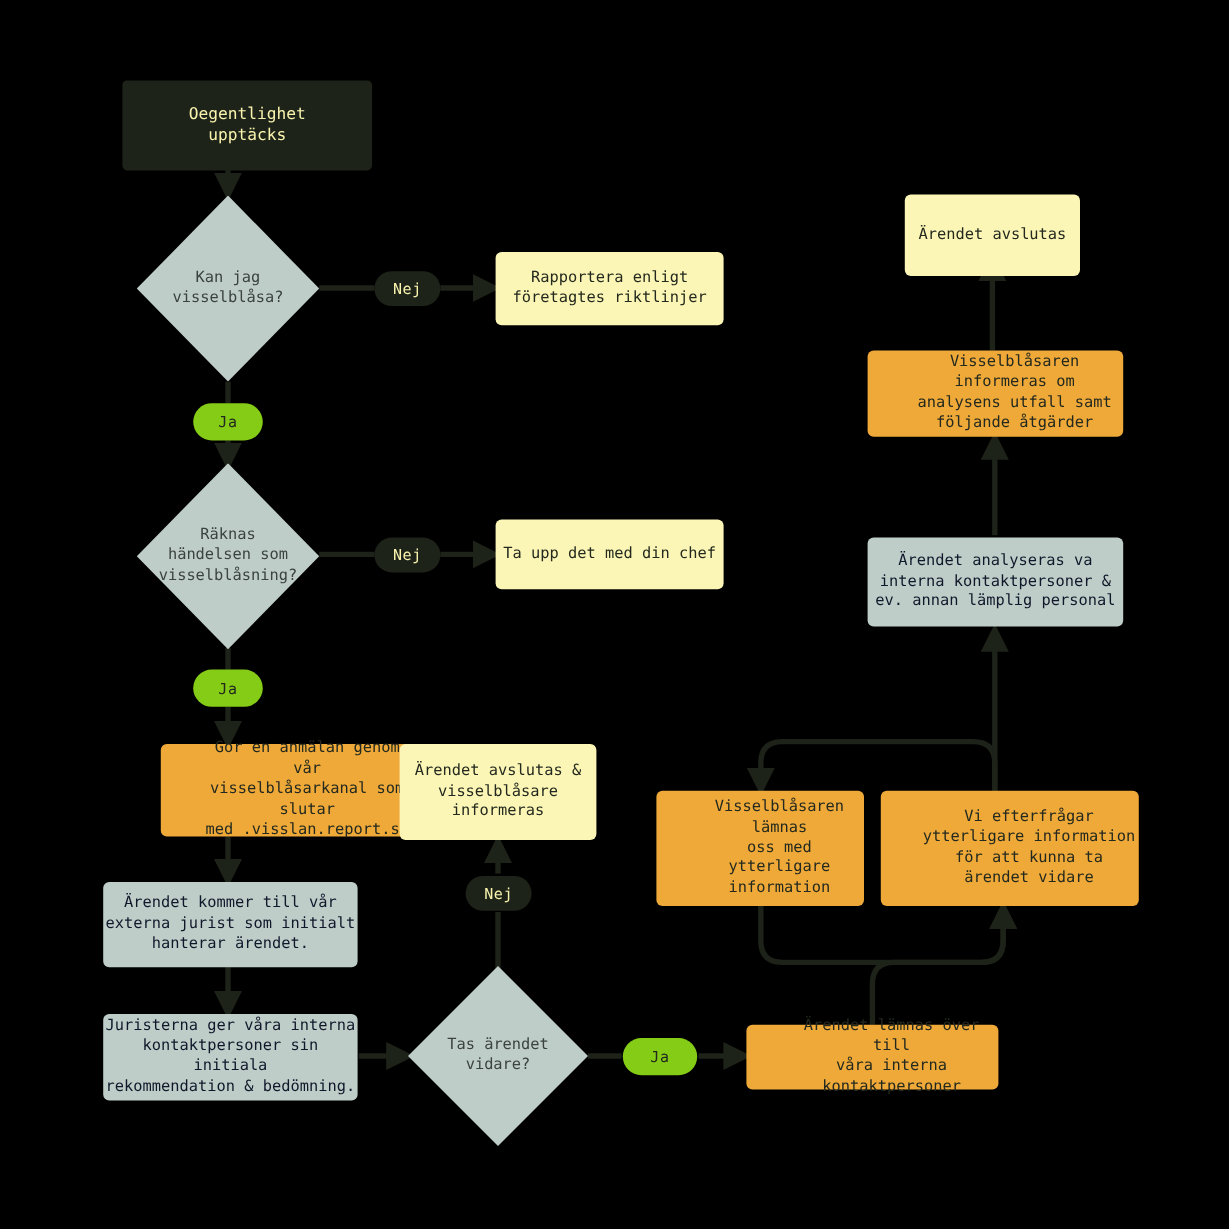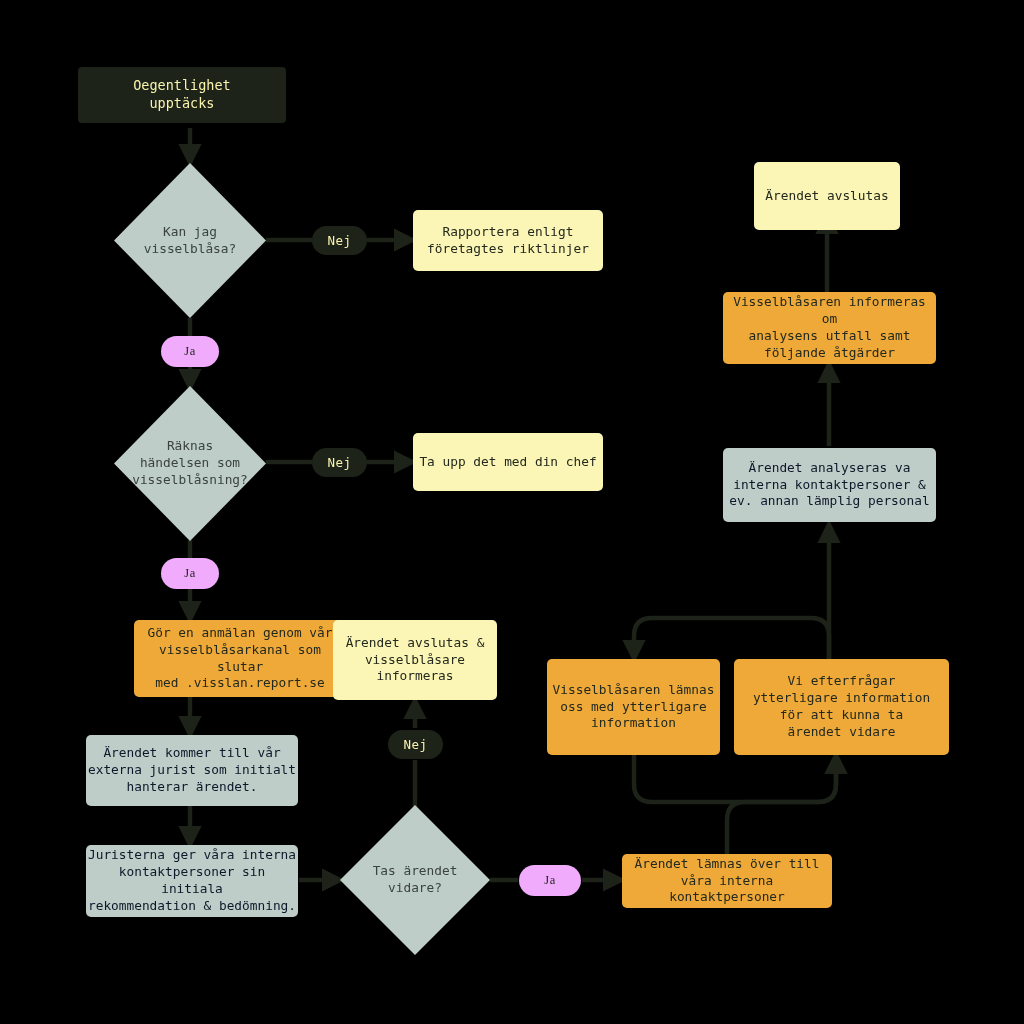--- a/index.html
+++ b/index.html
@@ -45,20 +45,21 @@
     background: #fcf6b6;
     color: #23291e;
     border-radius: 5px;
     font-size: 12.8px;
   }
   .node-orange {
     background: #efa939;
     color: #23291e;
     border-radius: 5px;
     font-size: 12.8px;
+    padding-left: 32px;
   }
   .node-gray {
     background: #bfcdc8;
     color: #0f172a;
     border-radius: 5px;
     font-size: 12.8px;
   }
   .diamond {
     position: absolute;
     box-sizing: border-box;
@@ -93,23 +94,22 @@
     justify-content: center;
     border-radius: 999px;
     font-size: 12.5px;
     letter-spacing: 0.5px;
   }
   .pill-dark {
     background: #1d2319;
     color: #f9f3ae;
   }
   .pill-yellow {
-    background: #f0abfc;
+    background: #84cc16;
     color: #23291e;
-    font-family: Liberation Serif, serif;
   }
 </style>
 </head>
 <body>
 
 <div id="canvas">
 
   <svg id="edges" viewBox="0 0 1024 1024">
     <defs>
       <marker id="arrow" viewBox="0 0 10 10" refX="8.2" refY="5" markerWidth="5.2" markerHeight="5.2" orient="auto-start-reverse">
@@ -157,21 +157,21 @@
       <path d="M 829,659 L 829,636 Q 829,618 811,618 L 652,618 Q 634,618 634,636 L 634,659" marker-end="url(#arrow)"></path>
 
       <path d="M 829,659 L 829,524" marker-end="url(#arrow)"></path>
 
       <path d="M 829,446 L 829,364" marker-end="url(#arrow)"></path>
 
       <path d="M 827,292 L 827,215" marker-end="url(#arrow)"></path>
     </g>
   </svg>
 
-  <div class="node node-dark" style="left:78px; top:67px; width:208px; height:56px;">
+  <div class="node node-dark" style="left:102px; top:67px; width:208px; height:75px;">
     <span>Oegentlighet
 upptäcks</span>
   </div>
 
   <div class="diamond" style="left:114px; top:163px; width:152px; height:155px;">
     <div class="shape"></div>
     <div class="dlabel">Kan jag
 visselblåsa?</div>
   </div>
 

